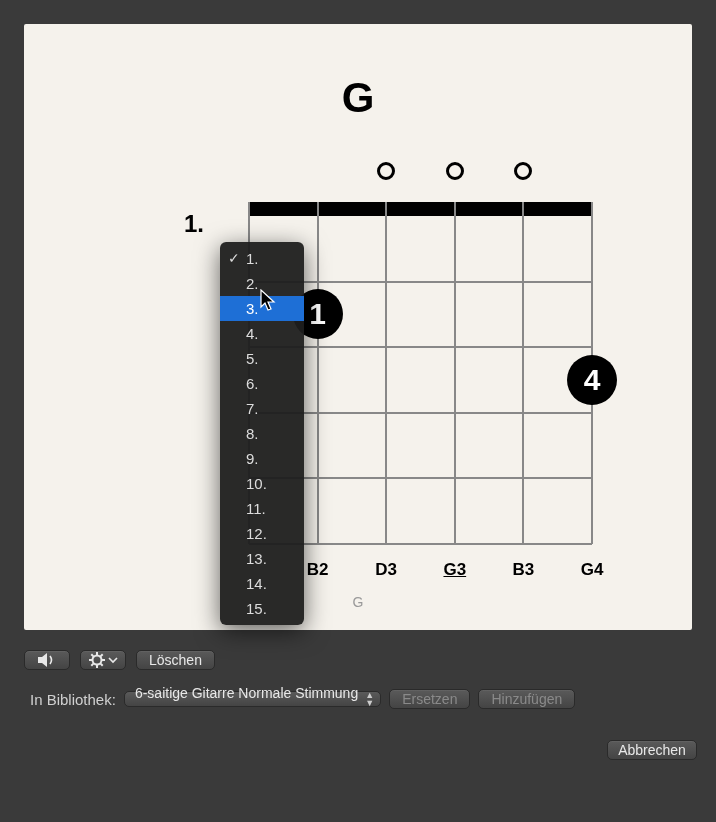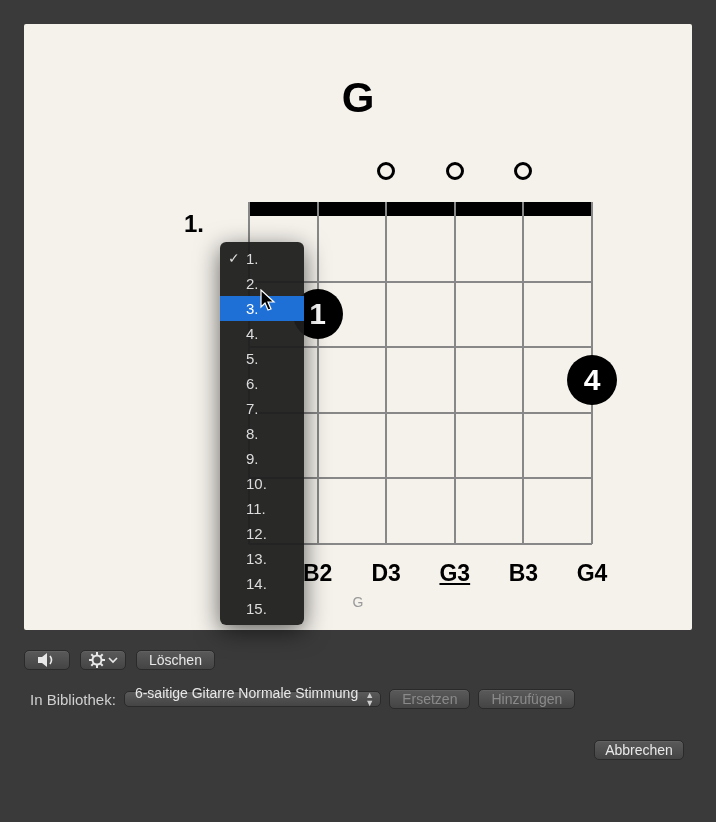--- a/index.html
+++ b/index.html
@@ -91,21 +91,21 @@
   }
   .string-tunings {
     position: absolute;
     top: 536px;
     left: 0;
     width: 100%;
     height: 24px;
   }
   .string-tunings .tun {
     position: absolute;
-    font-size: 23px;
+    font-size: 17px;
     font-weight: 700;
     color: #000;
     transform: translateX(-50%);
   }
   .chord-small {
     position: absolute;
     top: 570px;
     left: 0; right: 0;
     text-align: center;
     font-size: 14px;
@@ -208,21 +208,21 @@
     font-size: 9px;
     line-height: 8px;
     color: #ccc;
     display: flex;
     flex-direction: column;
   }
   .btn.disabled { color: #8a8a8a; }
   
   .dialog-buttons {
     position: absolute;
-    right: 32px;
+    right: 19px;
     top: 740px;
     display: flex;
     gap: 32px;
     padding-left: 33px;
   }
   .dialog-buttons .btn { width: 90px; justify-content: center; }
   .dialog-buttons .btn.default { background: linear-gradient(#6a6a6a,#505050); }
 </style>
 </head>
 <body>

